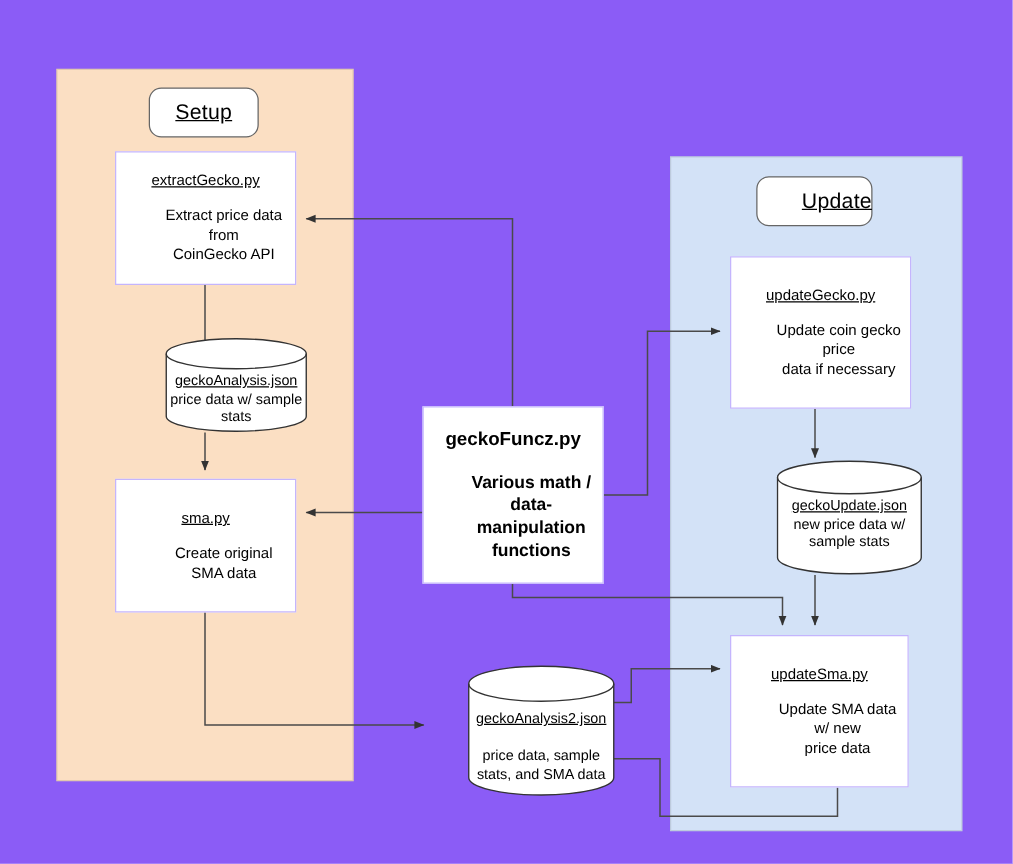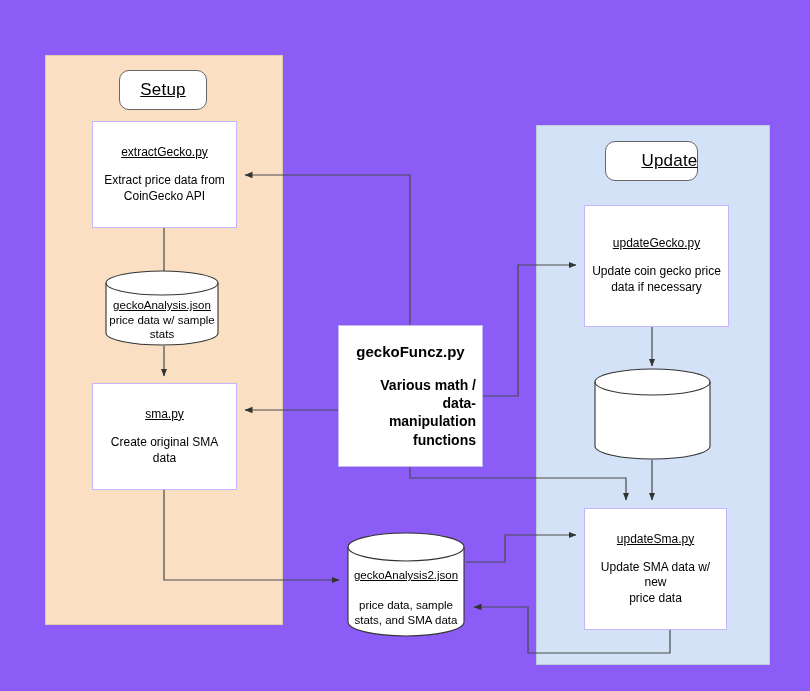--- a/index.html
+++ b/index.html
@@ -67,41 +67,43 @@
     font-size: 12px;
     color: #000000;
     text-decoration: underline;
     line-height: 1.25;
   }
   .proc .pdesc {
     font-size: 12px;
     color: #000000;
     line-height: 1.3;
     margin-top: 13px;
+    margin-left: 29px;
   }
   .proc.bold .pname {
     font-weight: bold;
     font-size: 15px;
     text-decoration: none;
   }
   .proc.bold .pdesc {
     font-weight: bold;
     font-size: 14px;
     margin-top: 14px;
   }
 
   #box-extract  { left: 92px;  top: 121px; width: 145px; height: 107px; }
   #box-sma      { left: 92px;  top: 383px; width: 145px; height: 107px; }
-  #box-funcz    { left: 338px; top: 325px; width: 145px; height: 142px; text-align: right; }
+  #box-funcz    { left: 338px; top: 325px; width: 145px; height: 142px; }
   #box-updgecko { left: 584px; top: 205px; width: 145px; height: 122px; }
   #box-updsma   { left: 584px; top: 508px; width: 143px; height: 122px; }
 
   .cyl {
     position: absolute;
     box-sizing: border-box;
+    margin-left: 27px;
   }
   .cyl .cyl-svg {
     position: absolute;
     left: 0; top: 0;
     width: 100%; height: 100%;
   }
   .cyl .cyl-text {
     position: absolute;
     left: 0;
     width: 100%;
@@ -226,20 +228,25 @@
       <div>price data w/ sample</div>
       <div>stats</div>
     </div>
   </div>
 
   <div class="cyl" id="cyl-update">
     <svg class="cyl-svg" viewBox="0 0 117 92" preserveAspectRatio="none" xmlns="http://www.w3.org/2000/svg">
       <path d="M1,14 L1,78 A57.5,13 0 0 0 116,78 L116,14 A57.5,13 0 0 0 1,14 Z" fill="#ffffff" stroke="#333333" stroke-width="1.1" vector-effect="non-scaling-stroke"></path>
       <path d="M1,14 A57.5,13 0 0 0 116,14" fill="none" stroke="#333333" stroke-width="1.1" vector-effect="non-scaling-stroke"></path>
     </svg>
+    <div class="cyl-text">
+      <div class="cyl-name">geckoUpdate.json</div>
+      <div>new price data w/</div>
+      <div>sample stats</div>
+    </div>
   </div>
 
   <div class="cyl" id="cyl-analysis2">
     <svg class="cyl-svg" viewBox="0 0 118 105" preserveAspectRatio="none" xmlns="http://www.w3.org/2000/svg">
       <path d="M1,15 L1,90 A58,14 0 0 0 117,90 L117,15 A58,14 0 0 0 1,15 Z" fill="#ffffff" stroke="#333333" stroke-width="1.1" vector-effect="non-scaling-stroke"></path>
       <path d="M1,15 A58,14 0 0 0 117,15" fill="none" stroke="#333333" stroke-width="1.1" vector-effect="non-scaling-stroke"></path>
     </svg>
     <div class="cyl-text t1">
       <div class="cyl-name">geckoAnalysis2.json</div>
     </div>

